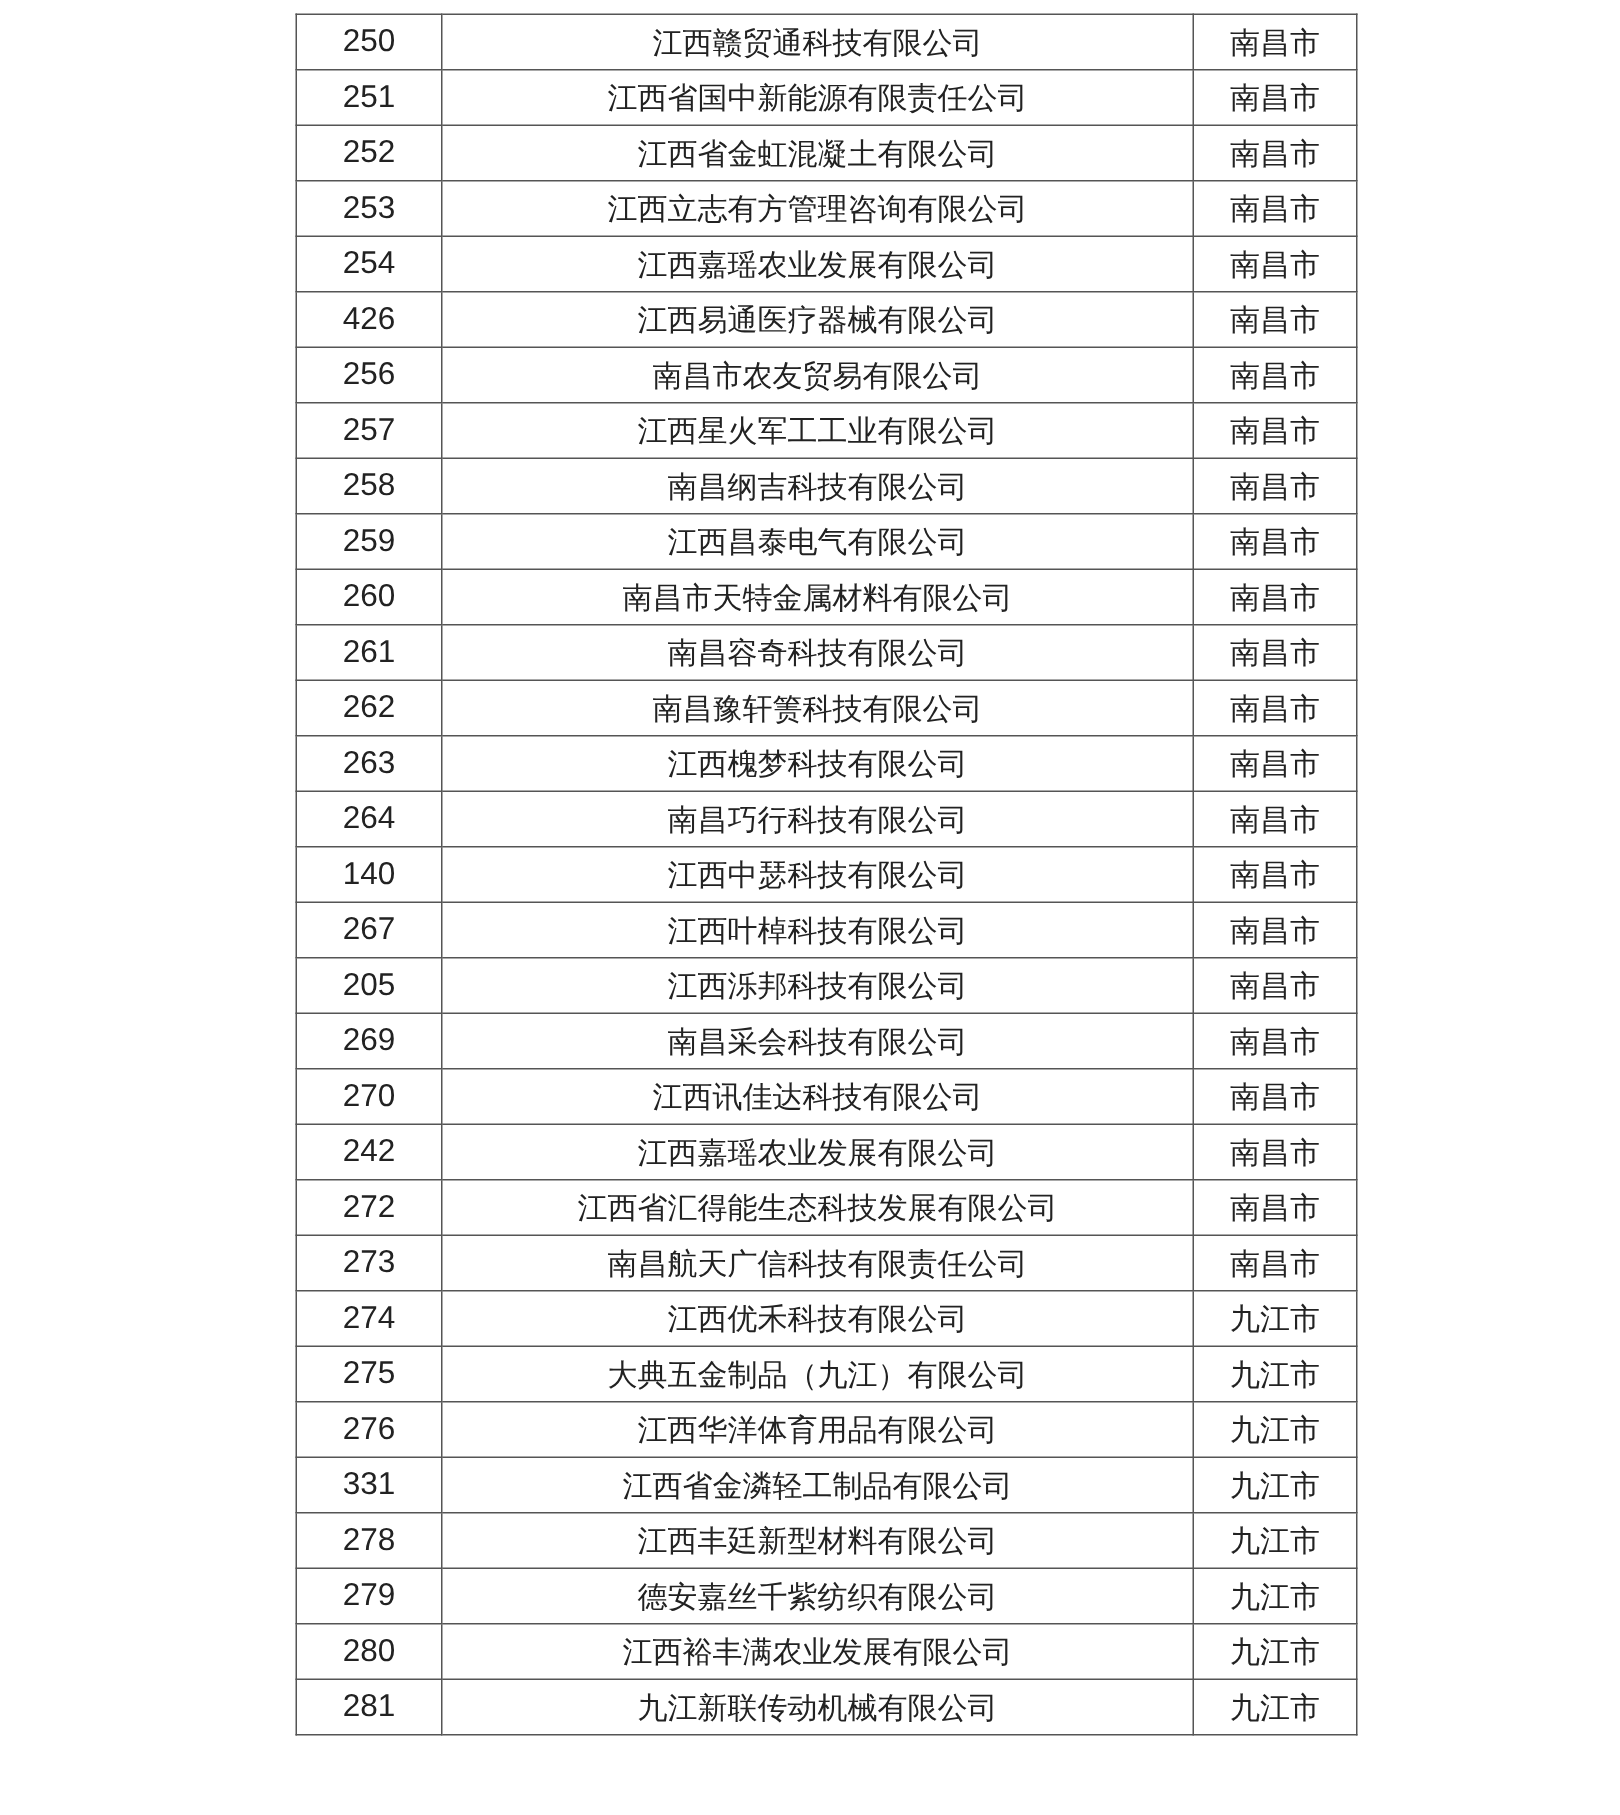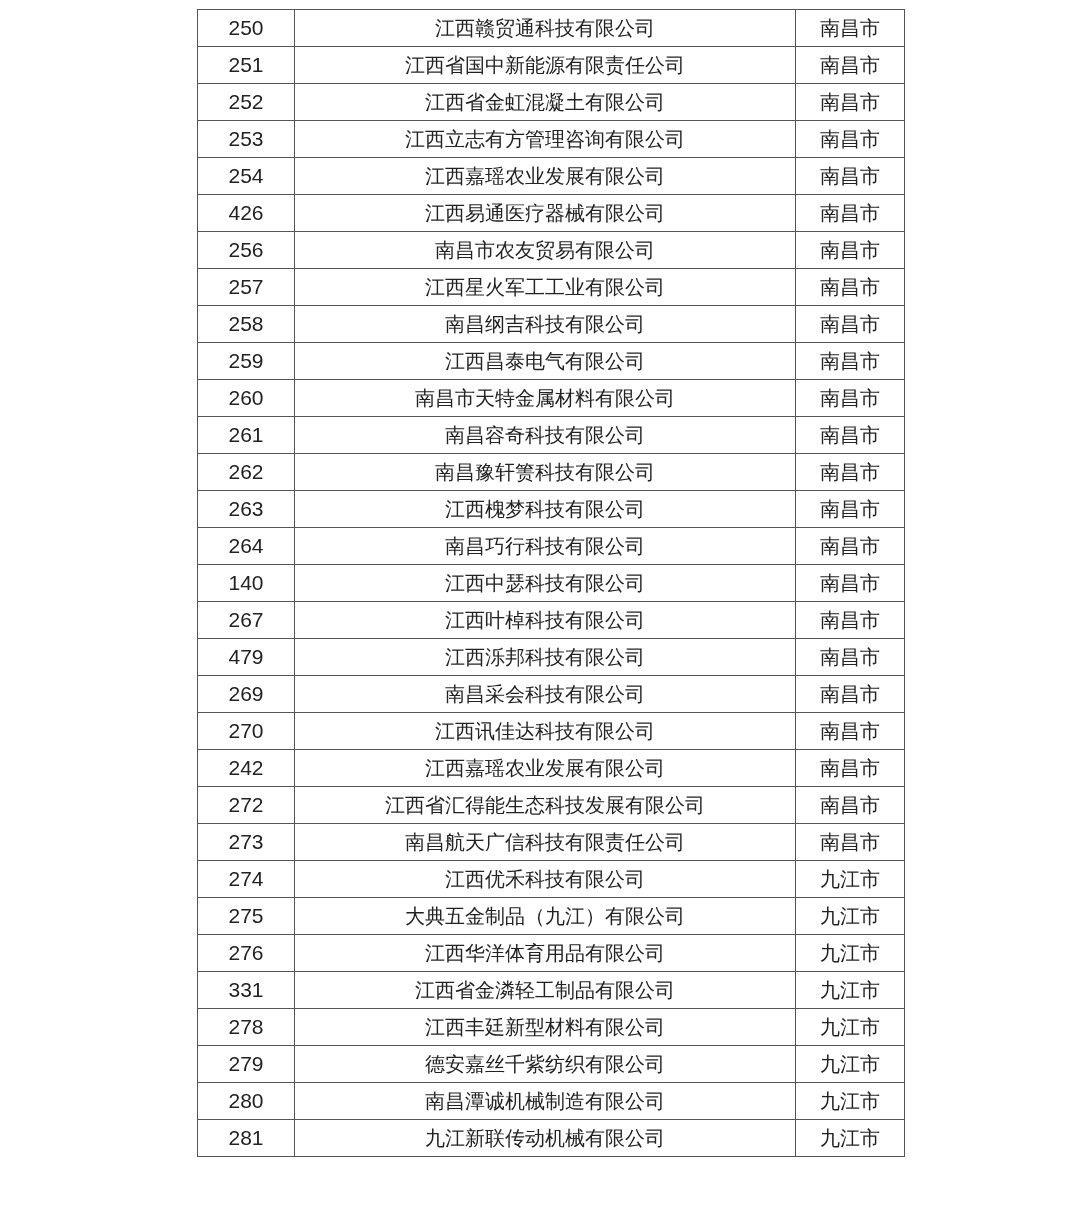--- a/index.html
+++ b/index.html
@@ -118,21 +118,21 @@
         <td class="num">140</td>
         <td class="name">江西中瑟科技有限公司</td>
         <td class="city">南昌市</td>
       </tr>
       <tr>
         <td class="num">267</td>
         <td class="name">江西叶棹科技有限公司</td>
         <td class="city">南昌市</td>
       </tr>
       <tr>
-        <td class="num">479</td>
+        <td class="num">205</td>
         <td class="name">江西泺邦科技有限公司</td>
         <td class="city">南昌市</td>
       </tr>
       <tr>
         <td class="num">269</td>
         <td class="name">南昌采会科技有限公司</td>
         <td class="city">南昌市</td>
       </tr>
       <tr>
         <td class="num">270</td>
@@ -179,21 +179,21 @@
         <td class="name">江西丰廷新型材料有限公司</td>
         <td class="city">九江市</td>
       </tr>
       <tr>
         <td class="num">279</td>
         <td class="name">德安嘉丝千紫纺织有限公司</td>
         <td class="city">九江市</td>
       </tr>
       <tr>
         <td class="num">280</td>
-        <td class="name">南昌潭诚机械制造有限公司</td>
+        <td class="name">江西裕丰满农业发展有限公司</td>
         <td class="city">九江市</td>
       </tr>
       <tr>
         <td class="num">281</td>
         <td class="name">九江新联传动机械有限公司</td>
         <td class="city">九江市</td>
       </tr>
     </tbody>
 </table>
 

